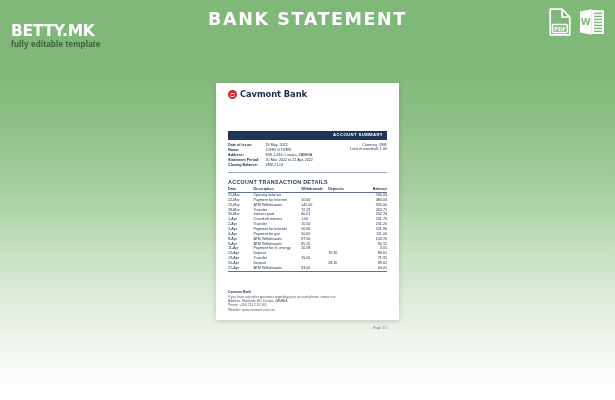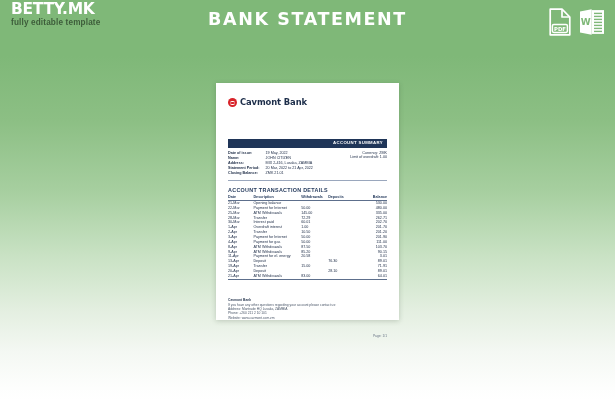--- a/index.html
+++ b/index.html
@@ -14,21 +14,21 @@
        #a7cfa0 48%, #c9e2c4 64%, #e4efe1 78%,
        #f4f8f3 88%, #fdfefd 97%, #ffffff 100%);
     position: relative;
   }
 
   
   .topbar {
     position: absolute; left: 0; top: 0; width: 615px; height: 52px;
   }
   .brand {
-    position: absolute; left: 11px; top: 2px;
+    position: absolute; left: 11px; top: 24px;
   }
   .brand-name {
     font-family: "DejaVu Sans", sans-serif;
     font-weight: bold; font-size: 15.5px; letter-spacing: -0.3px;
     color: #ffffff; line-height: 1;
   }
   .brand-sub {
     margin-top: 0;
     font-size: 8.2px; font-weight: bold; letter-spacing: 0.15px;
     color: #3d5c3a;
@@ -46,21 +46,21 @@
     display: flex; gap: 8px; align-items: flex-start;
   }
   .fmt-icon { display: block; }
 
   
   .sheet {
     position: absolute; left: 216px; top: 83px;
     width: 183px; height: 237px;
     background: #ffffff;
     box-shadow: 0 1px 5px rgba(30,60,30,0.22);
-    padding: 10px 12px 0 12px;
+    padding: 2px 12px 0 12px;
   }
 
   .logo-row { display: flex; align-items: center; gap: 3px; margin-top: 4px; }
   .logo-mark {
     width: 9px; height: 9px; border-radius: 50%;
     background: #d8232a; position: relative; flex: none;
   }
   .logo-mark::after {
     content: ""; position: absolute; left: 1.6px; top: 3.3px;
     width: 5.8px; height: 2.4px; border-radius: 2px;

